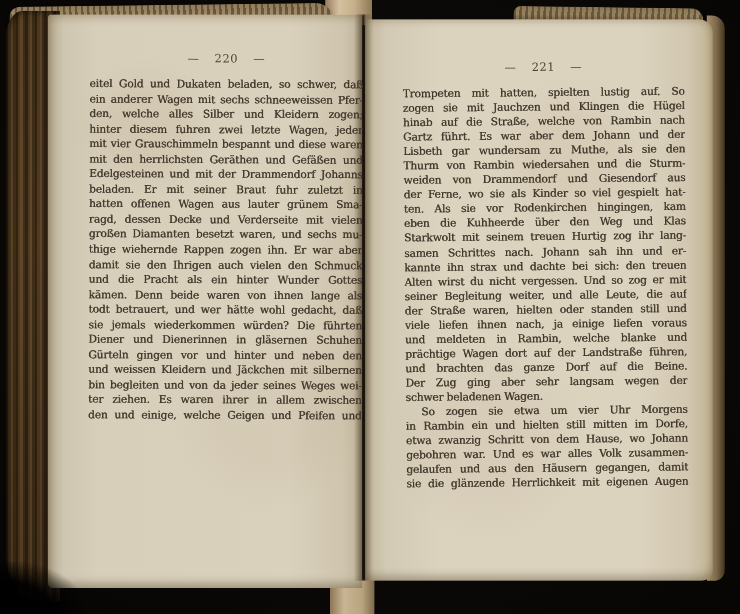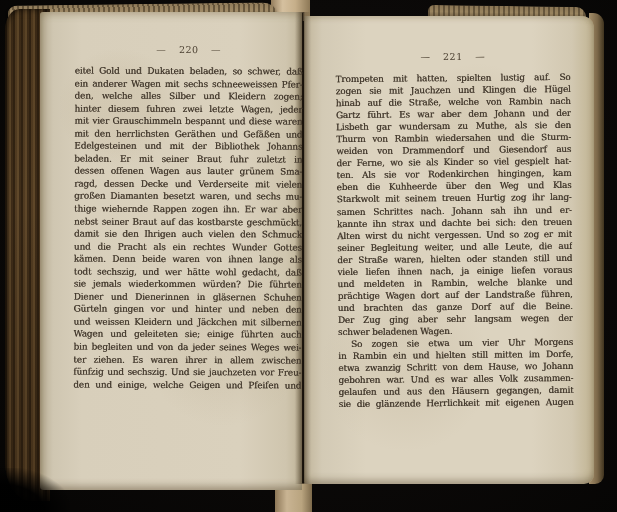--- a/index.html
+++ b/index.html
@@ -133,39 +133,36 @@
 
 <div class="page-text pt-left">
   <div class="page-header">— 220 —</div>
   <div class="lines">
       <div class="text-line">eitel Gold und Dukaten beladen, so schwer, daß</div>
       <div class="text-line">ein anderer Wagen mit sechs schneeweissen Pfer-</div>
       <div class="text-line">den, welche alles Silber und Kleidern zogen;</div>
       <div class="text-line">hinter diesem fuhren zwei letzte Wagen, jeder</div>
       <div class="text-line">mit vier Grauschimmeln bespannt und diese waren</div>
       <div class="text-line">mit den herrlichsten Geräthen und Gefäßen und</div>
-      <div class="text-line">Edelgesteinen und mit der Bibliothek Johanns</div>
+      <div class="text-line">Edelgesteinen und mit der Drammendorf Johanns</div>
       <div class="text-line">beladen. Er mit seiner Braut fuhr zuletzt in</div>
-      <div class="text-line">dessen offenen Wagen aus lauter grünem Sma-</div>
+      <div class="text-line">hatten offenen Wagen aus lauter grünem Sma-</div>
       <div class="text-line">ragd, dessen Decke und Verderseite mit vielen</div>
       <div class="text-line">großen Diamanten besetzt waren, und sechs mu-</div>
       <div class="text-line">thige wiehernde Rappen zogen ihn. Er war aber</div>
-      <div class="text-line">nebst seiner Braut auf das kostbarste geschmückt,</div>
       <div class="text-line">damit sie den Ihrigen auch vielen den Schmuck</div>
-      <div class="text-line">und die Pracht als ein rechtes Wunder Gottes</div>
+      <div class="text-line">und die Pracht als ein hinter Wunder Gottes</div>
       <div class="text-line">kämen. Denn beide waren von ihnen lange als</div>
-      <div class="text-line">todt sechszig, und wer hätte wohl gedacht, daß</div>
+      <div class="text-line">todt betrauert, und wer hätte wohl gedacht, daß</div>
       <div class="text-line">sie jemals wiederkommen würden? Die führten</div>
       <div class="text-line">Diener und Dienerinnen in gläsernen Schuhen</div>
       <div class="text-line">Gürteln gingen vor und hinter und neben den</div>
       <div class="text-line">und weissen Kleidern und Jäckchen mit silbernen</div>
-      <div class="text-line">Wagen und geleiteten sie; einige führten auch</div>
       <div class="text-line">bin begleiten und von da jeder seines Weges wei-</div>
       <div class="text-line">ter ziehen. Es waren ihrer in allem zwischen</div>
-      <div class="text-line">fünfzig und sechszig. Und sie jauchzeten vor Freu-</div>
       <div class="text-line">den und einige, welche Geigen und Pfeifen und</div>
     </div>
 </div>
 
 <div class="page-text pt-right">
   <div class="page-header">— 221 —</div>
   <div class="lines">
       <div class="text-line">Trompeten mit hatten, spielten lustig auf. So</div>
       <div class="text-line">zogen sie mit Jauchzen und Klingen die Hügel</div>
       <div class="text-line">hinab auf die Straße, welche von Rambin nach</div>

